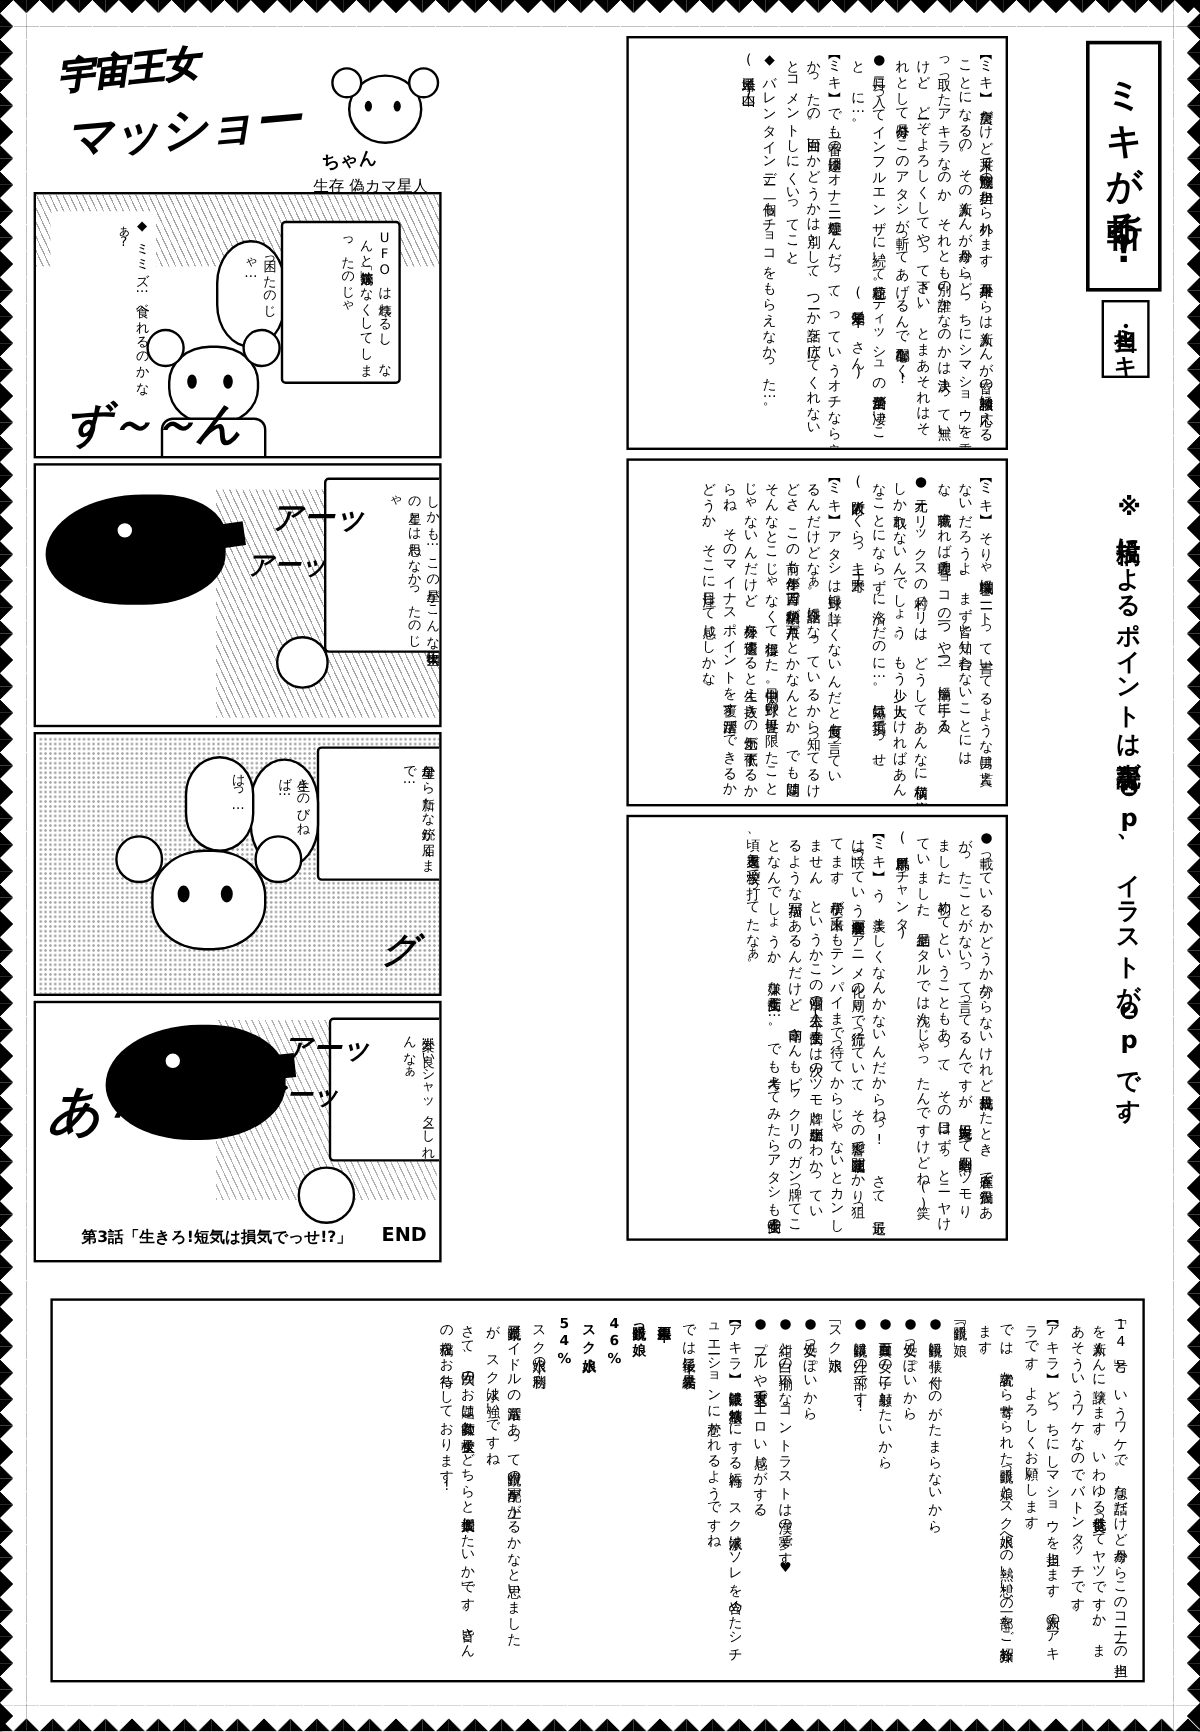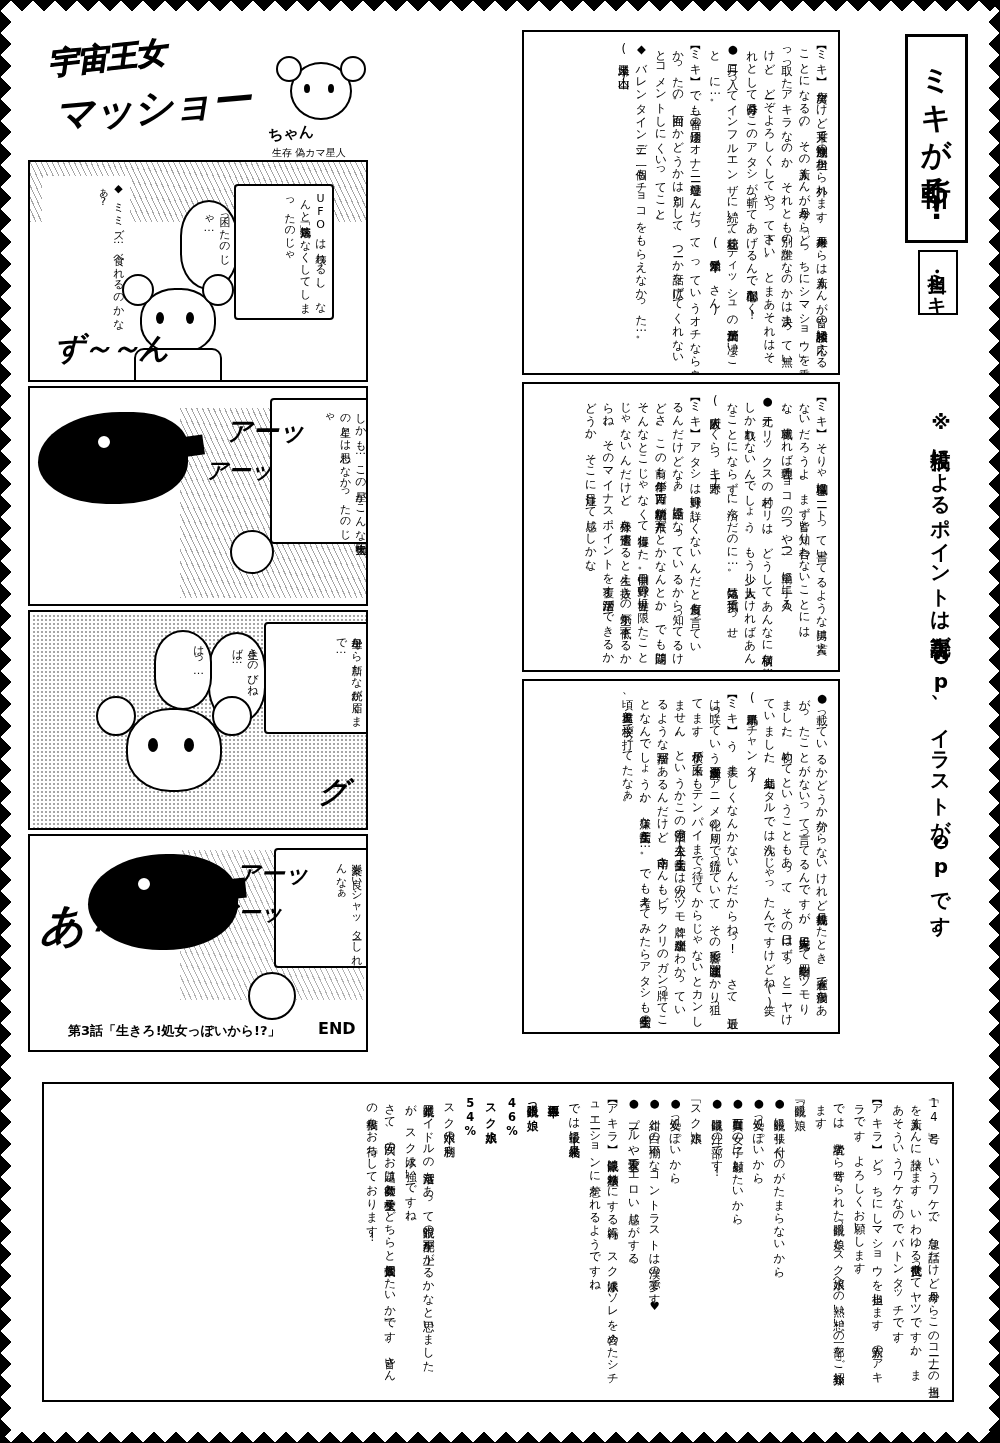--- a/index.html
+++ b/index.html
@@ -164,22 +164,22 @@
   }
   #logo-chan {
     position: absolute;
     left: 240px; top: 96px;
     font-size: 15px;
     font-weight: bold;
     transform: rotate(-5deg);
   }
   #logo-credit {
     position: absolute;
-    left: 244px; top: 118px;
-    font-size: 10px;
+    left: 233px; top: 118px;
+    font-size: 13px;
   }
 
   #frame1 { top: 132px; left: 0; width: 340px; height: 222px; }
   #frame2 { top: 358px; left: 0; width: 340px; height: 220px; }
   #frame3 { top: 582px; left: 0; width: 340px; height: 220px; }
   #frame4 { top: 806px; left: 0; width: 340px; height: 218px; }
 
   .balloon {
     position: absolute;
     border: 2px solid #000;
@@ -313,21 +313,21 @@
     <div class="balloon v" style="left:150px;top:38px;width:46px;height:74px;">困ったのじゃ…</div>
     <div class="balloon sq v" style="left:204px;top:22px;width:88px;height:120px;">UFOは壊れるし、なんと「抹消銃」もなくしてしまったのじゃ</div>
     <div class="balloon sq v" style="left:12px;top:14px;width:80px;height:162px;border:none;">◆ミミズ…食べれるのかなぁ?</div>
 
     <div class="blob" style="left:110px;top:126px;width:72px;height:62px;border-radius:46%;background:#fff;border:2px solid #000;"></div>
     <div class="blob" style="left:92px;top:112px;width:28px;height:28px;border-radius:50%;background:#fff;border:2px solid #000;"></div>
     <div class="blob" style="left:172px;top:112px;width:28px;height:28px;border-radius:50%;background:#fff;border:2px solid #000;"></div>
     <div class="blob" style="left:126px;top:150px;width:8px;height:12px;border-radius:50%;"></div>
     <div class="blob" style="left:156px;top:150px;width:8px;height:12px;border-radius:50%;"></div>
     <div class="blob" style="left:104px;top:186px;width:84px;height:34px;background:#fff;border:2px solid #000;border-radius:10px 10px 0 0;"></div>
-    <div class="sfx" style="left:24px;top:166px;font-size:30px;letter-spacing:-2px;">ず～～ん</div>
+    <div class="sfx" style="left:24px;top:166px;font-size:38px;letter-spacing:-2px;">ず～～ん</div>
   </div>
 
   <div class="mframe" id="frame2">
     <div class="blob" style="left:8px;top:24px;width:150px;height:92px;border-radius:60% 40% 50% 50%;"></div>
     <div class="blob" style="left:92px;top:52px;width:82px;height:20px;transform:rotate(-8deg);"></div>
     <div class="blob" style="left:66px;top:46px;width:12px;height:12px;border-radius:50%;background:#fff;border:2px solid #000;"></div>
     <div class="hatch" style="left:150px;top:20px;width:186px;height:190px;opacity:.35;"></div>
     <div class="balloon sq v" style="left:240px;top:10px;width:92px;height:130px;">しかも…この星がこんな巨大生物の星とは思わなかったのじゃ</div>
     <div class="sfx" style="left:196px;top:26px;font-size:26px;">アーッ</div>
     <div class="sfx" style="left:176px;top:68px;font-size:22px;">アーッ</div>
@@ -352,21 +352,21 @@
     <div class="blob" style="left:130px;top:46px;width:86px;height:20px;transform:rotate(-6deg);"></div>
     <div class="blob" style="left:106px;top:40px;width:12px;height:12px;border-radius:50%;background:#fff;border:2px solid #000;"></div>
     <div class="hatch" style="left:150px;top:14px;width:184px;height:150px;opacity:.3;"></div>
     <div class="balloon sq v" style="left:244px;top:12px;width:84px;height:104px;">案外…良いシャッターしれんなぁ</div>
     <div class="sfx" style="left:206px;top:22px;font-size:24px;">アーッ</div>
     <div class="sfx" style="left:186px;top:62px;font-size:22px;">アーッ</div>
     <div class="sfx" style="left:10px;top:60px;font-size:44px;">あ～!</div>
     <div class="blob" style="left:218px;top:136px;width:44px;height:44px;border-radius:50%;background:#fff;border:2px solid #000;"></div>
   </div>
 
-  <div id="episode-label">第3話「生きろ!処女っぽいから!?」</div>
+  <div id="episode-label">第3話「生きろ!短気は損気でっせ!?」</div>
   <div id="end-label">END</div>
 </div>
 
 <div id="panel-bottom">
   <div class="cols">
     <p class="v">「14号」と、いうワケで。急な話だけど今月からこのコーナーの担当を新人くんに譲ります。いわゆる世代交替ってヤツですか。まあそういうワケなのでバトンタッチです。</p>
     <p class="v">【アキラ】 どっちにしマショウを担当します、新人のアキラです。よろしくお願いします。</p>
     <p class="v">では、読者から寄せられた眼鏡っ娘とスク水娘への熱い想いの一部をご紹介致します。</p>
     <p class="v">「眼鏡っ娘」</p>
     <p class="v">●眼鏡に張り付くのがたまらないから。</p>

